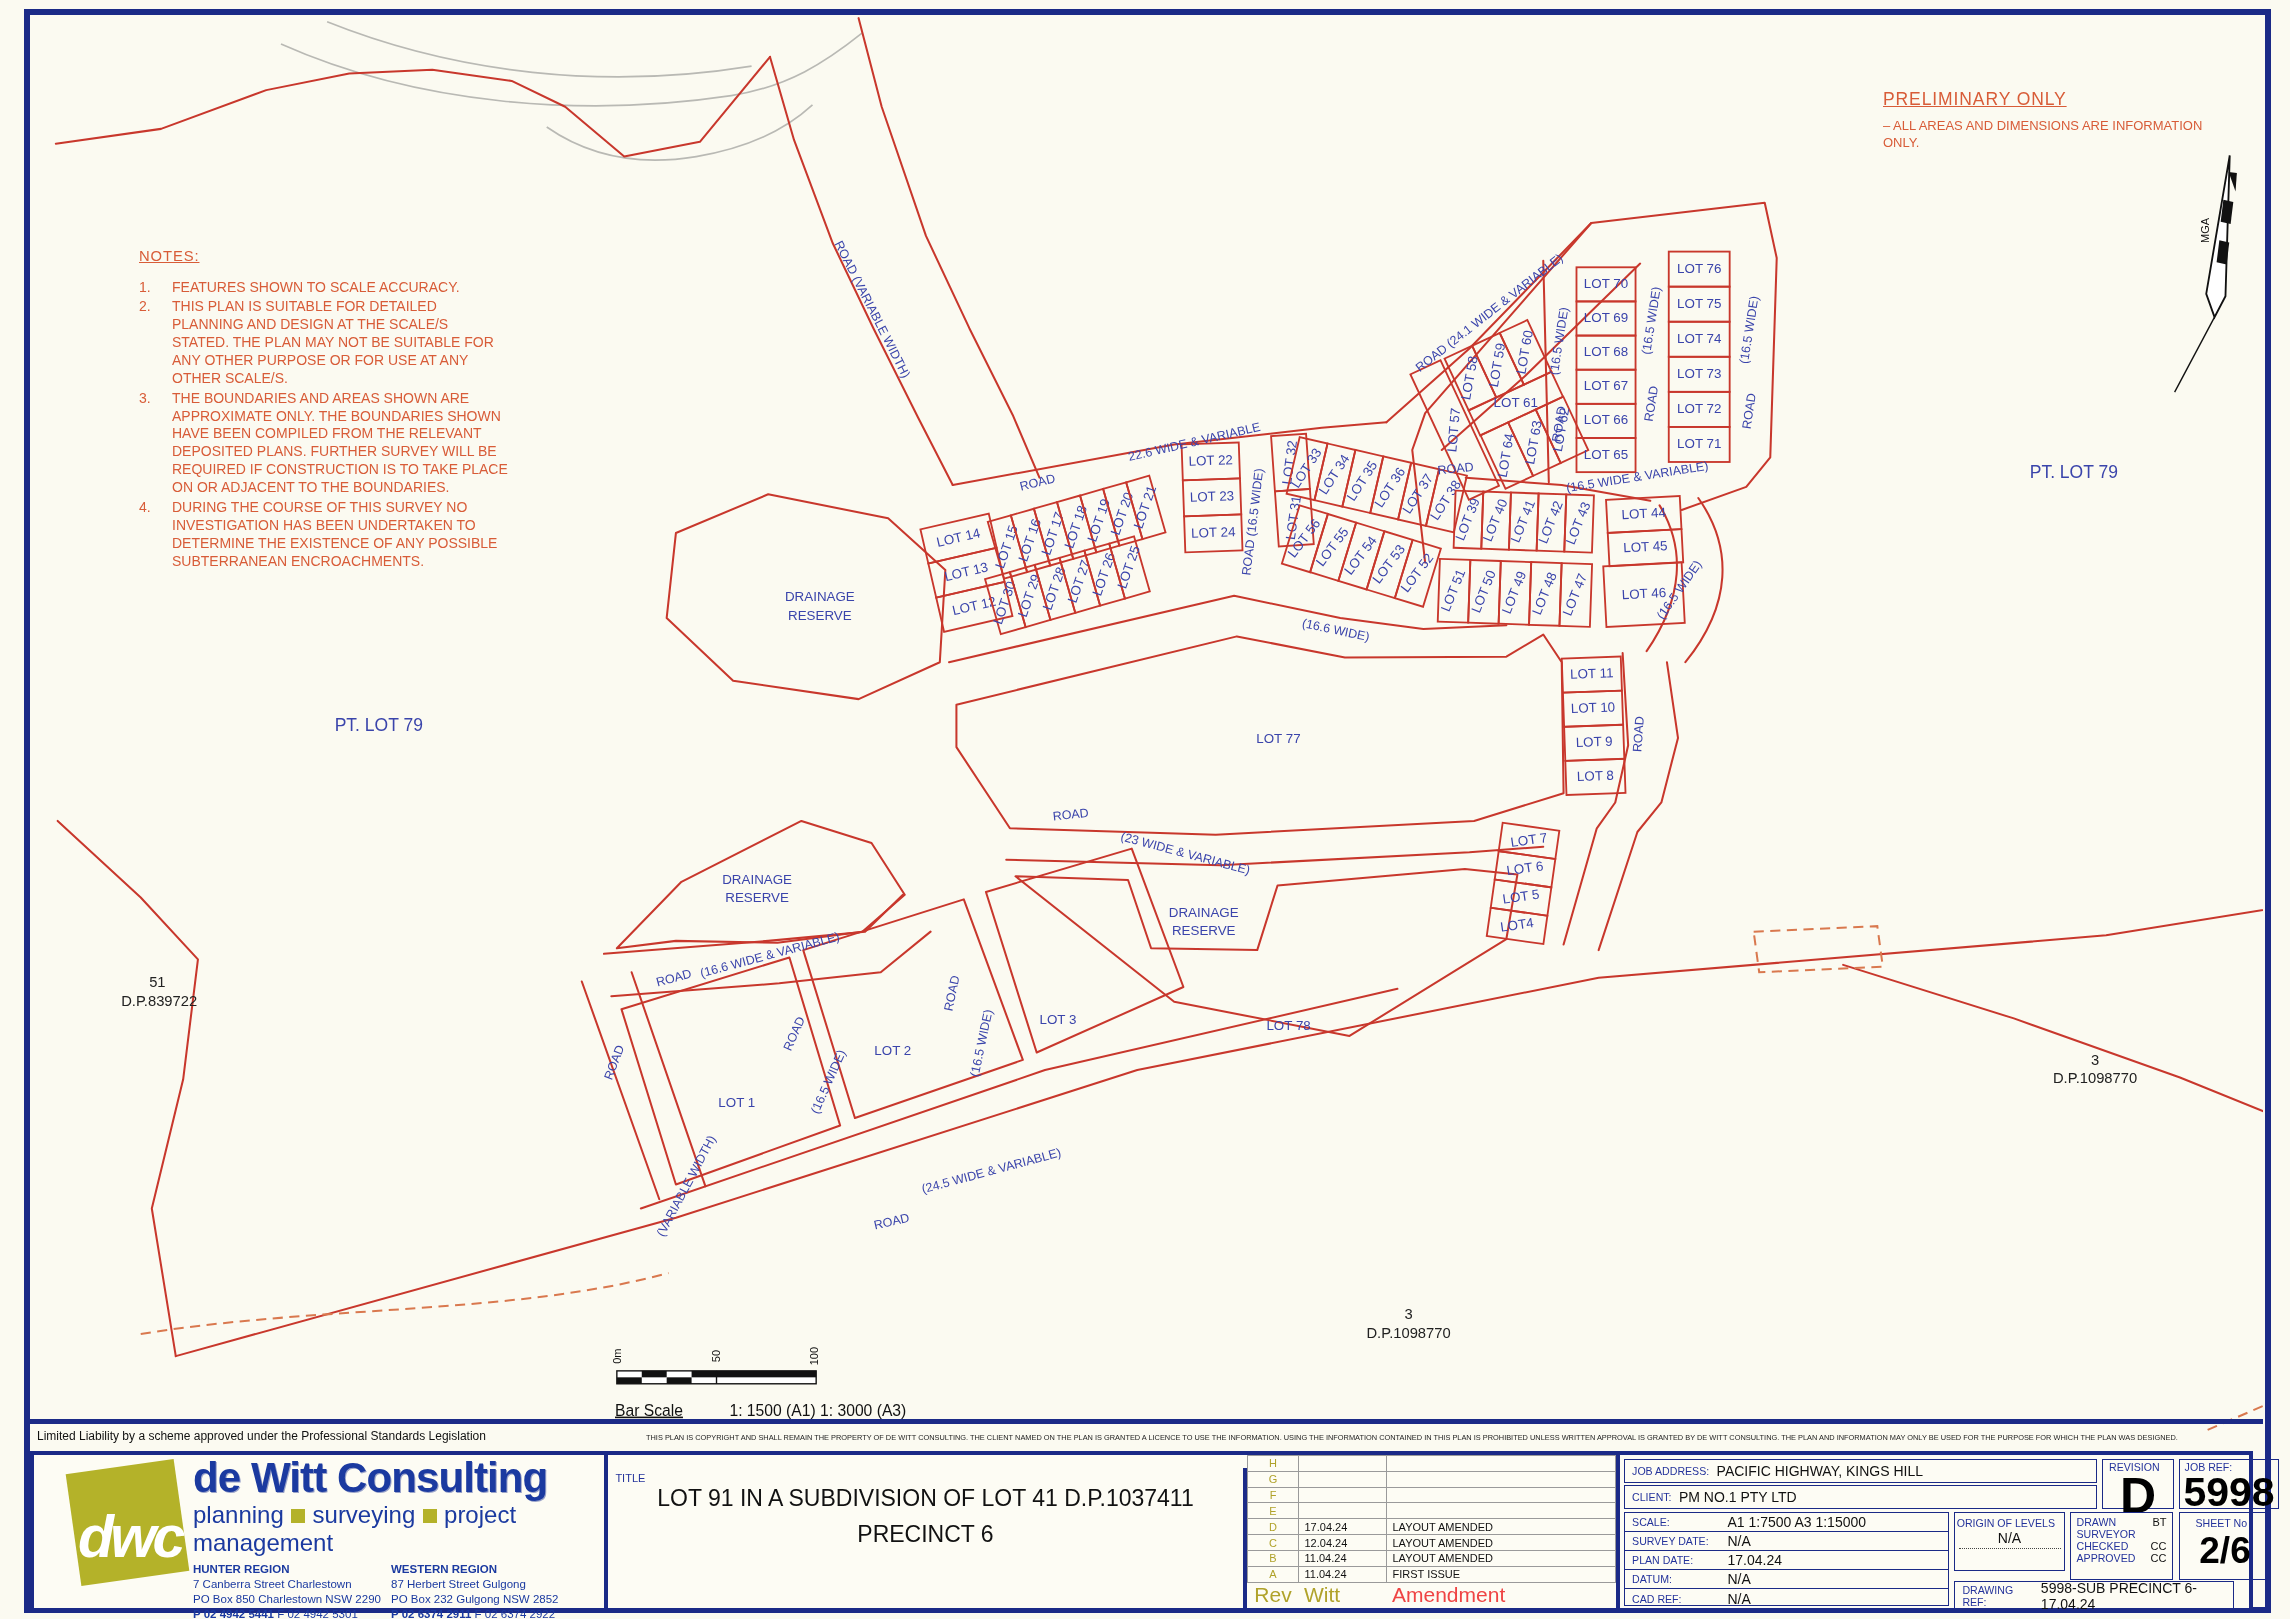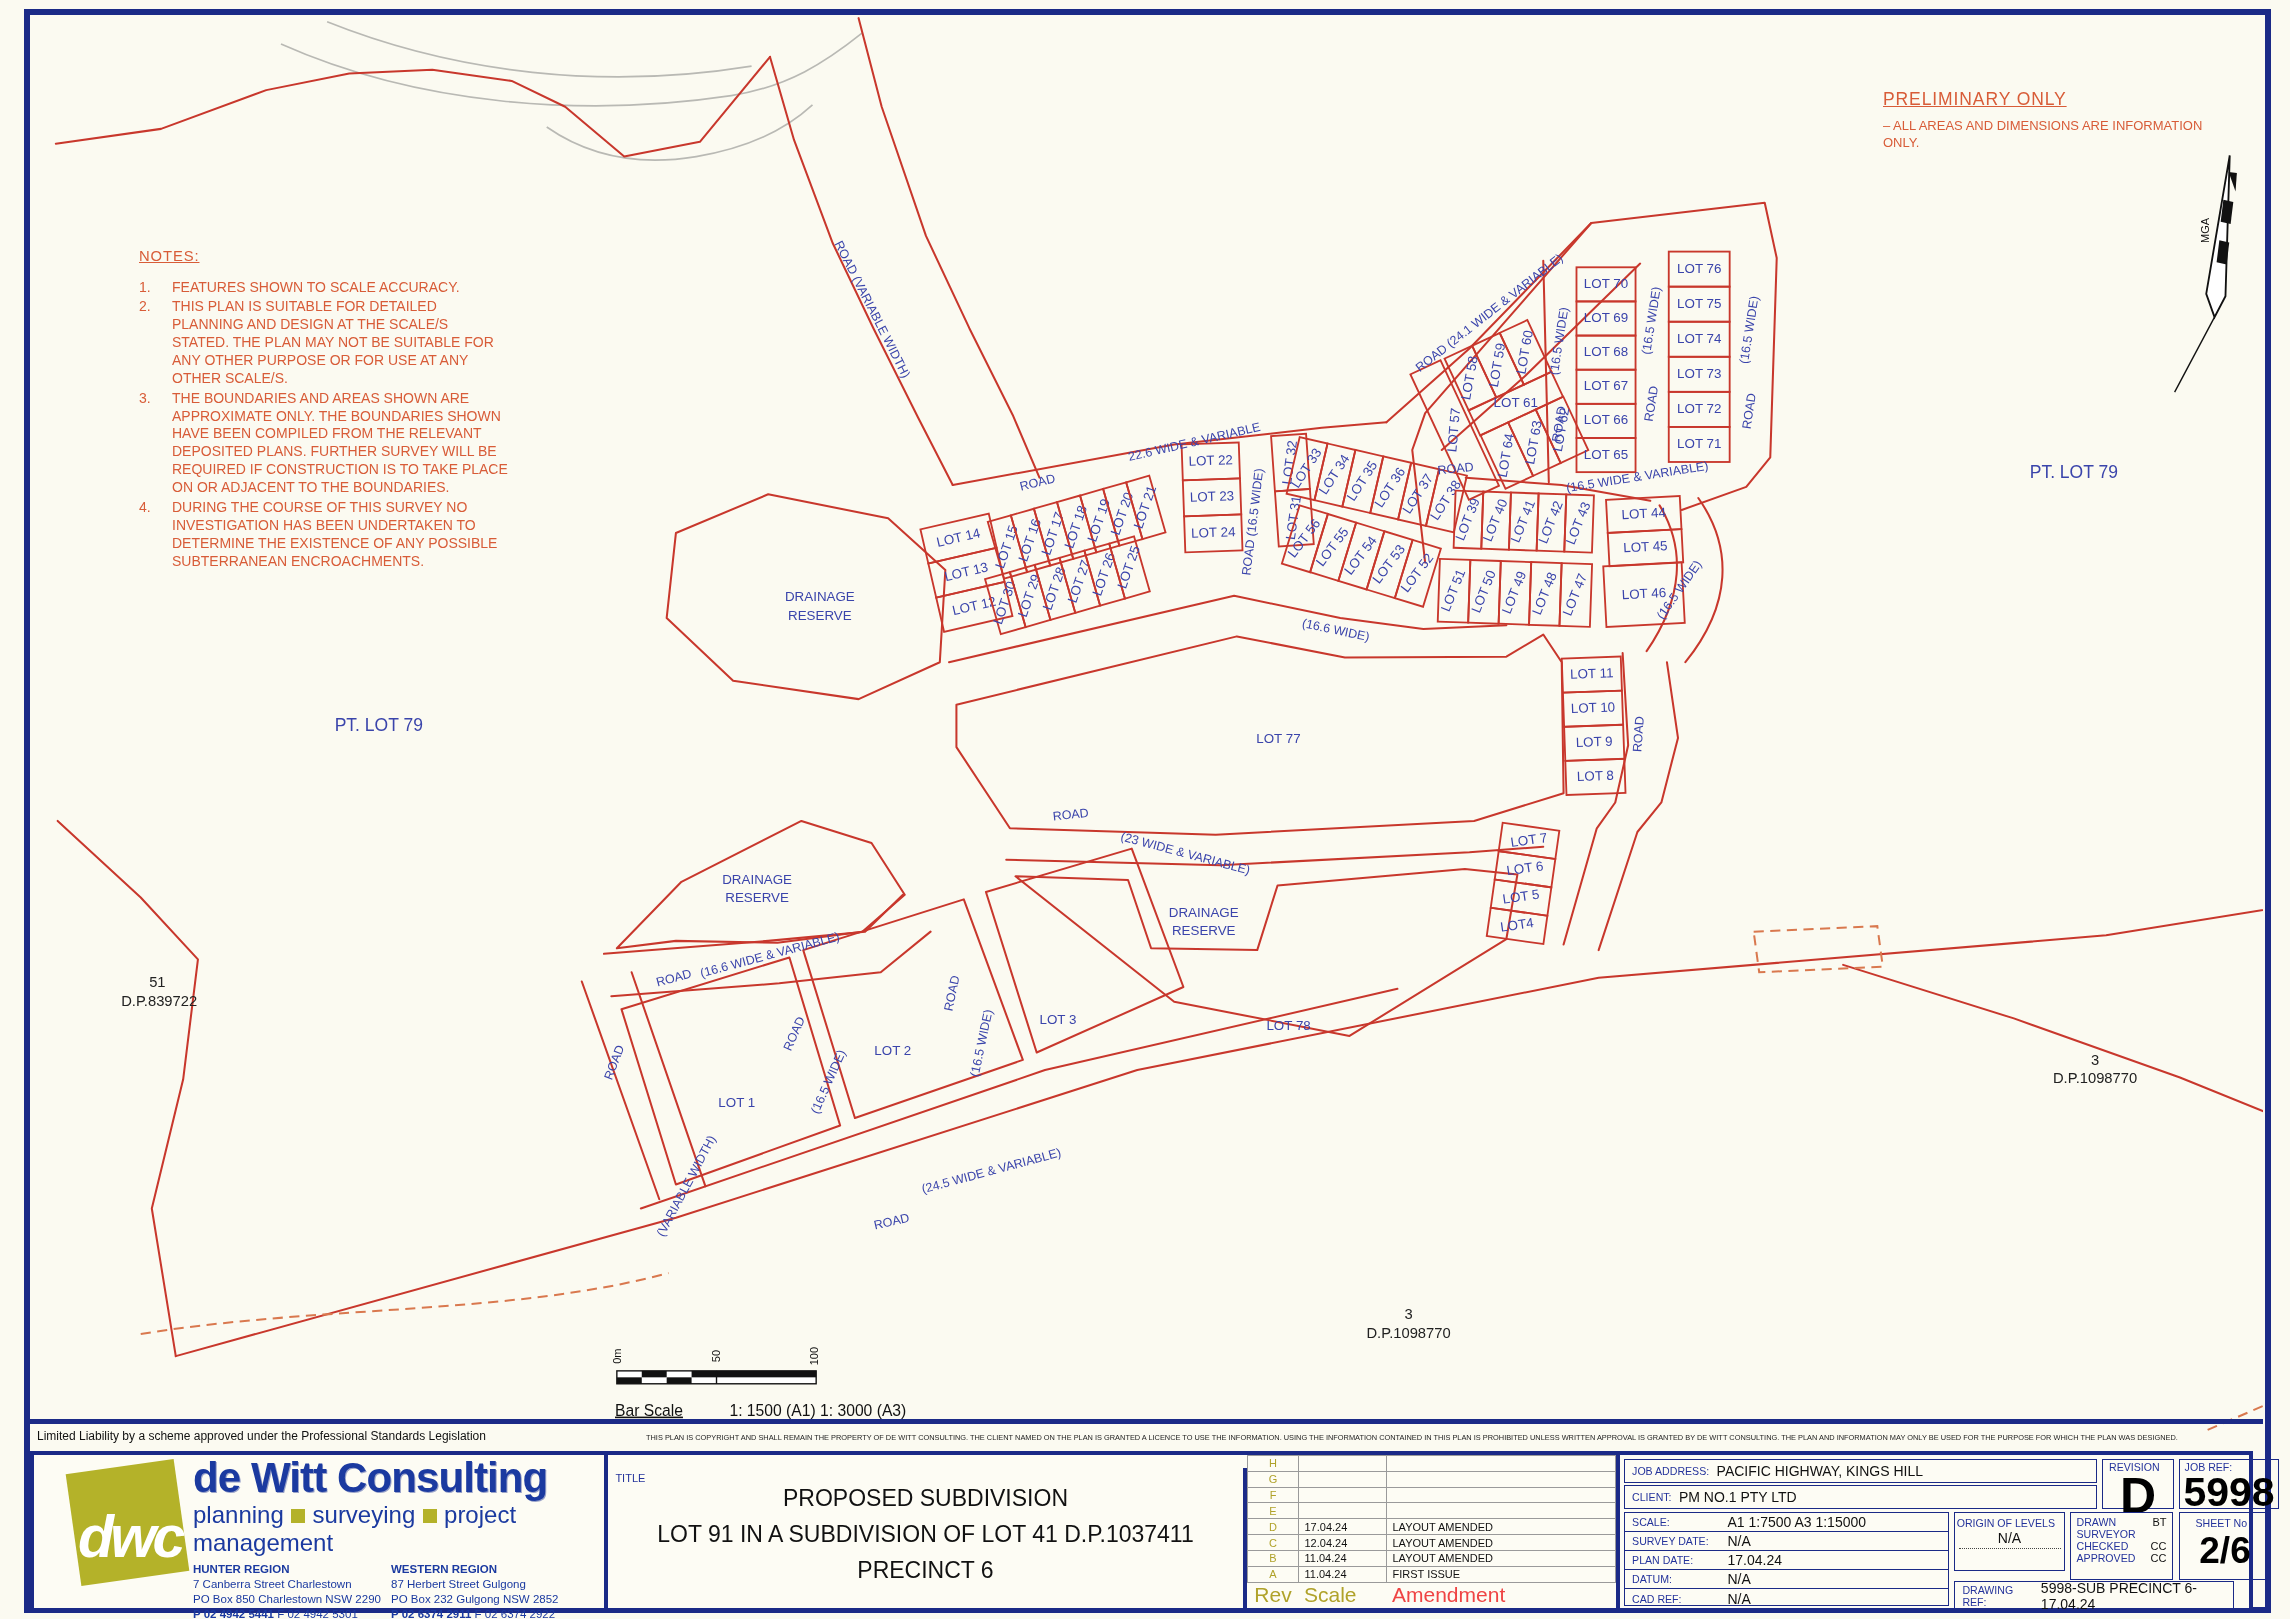--- a/index.html
+++ b/index.html
@@ -437,21 +437,20 @@
             <b>P 02 6374 2911</b> <span>F 02 6374 2922</span><br>
             
           </div>
         </div>
       </div>
     </div>
 
     <div class="tb-title">
       <div class="lbl">TITLE</div>
       <div class="lines">
-        <div>PROPOSED SUBDIVISION</div>
         <div>LOT 91 IN A SUBDIVISION OF LOT 41 D.P.1037411</div>
         <div>PRECINCT 6</div>
       </div>
     </div>
 
     <div class="tb-rev">
       <table>
         <tbody id="rev-tbody">
             <tr>
               <td class="rv">H</td>
@@ -488,21 +487,21 @@
               <td class="dt">11.04.24</td>
               <td>LAYOUT AMENDED</td>
             </tr>
             <tr>
               <td class="rv">A</td>
               <td class="dt">11.04.24</td>
               <td>FIRST ISSUE</td>
             </tr>
             <tr class="foot">
               <td class="rv" style="color:#b0a22a">Rev</td>
-              <td style="color:#b0a22a">Scale</td>
+              <td style="color:#b0a22a">Witt</td>
               <td style="color:#ef4444">Amendment</td>
             </tr>
           </tbody>
       </table>
     </div>
 
     <div class="tb-job">
       <div class="jbox" style="left:3.7px;top:3.7px;width:473px;height:24px;">
         <div class="jrow">
             <span class="jlbl">JOB ADDRESS:</span>

